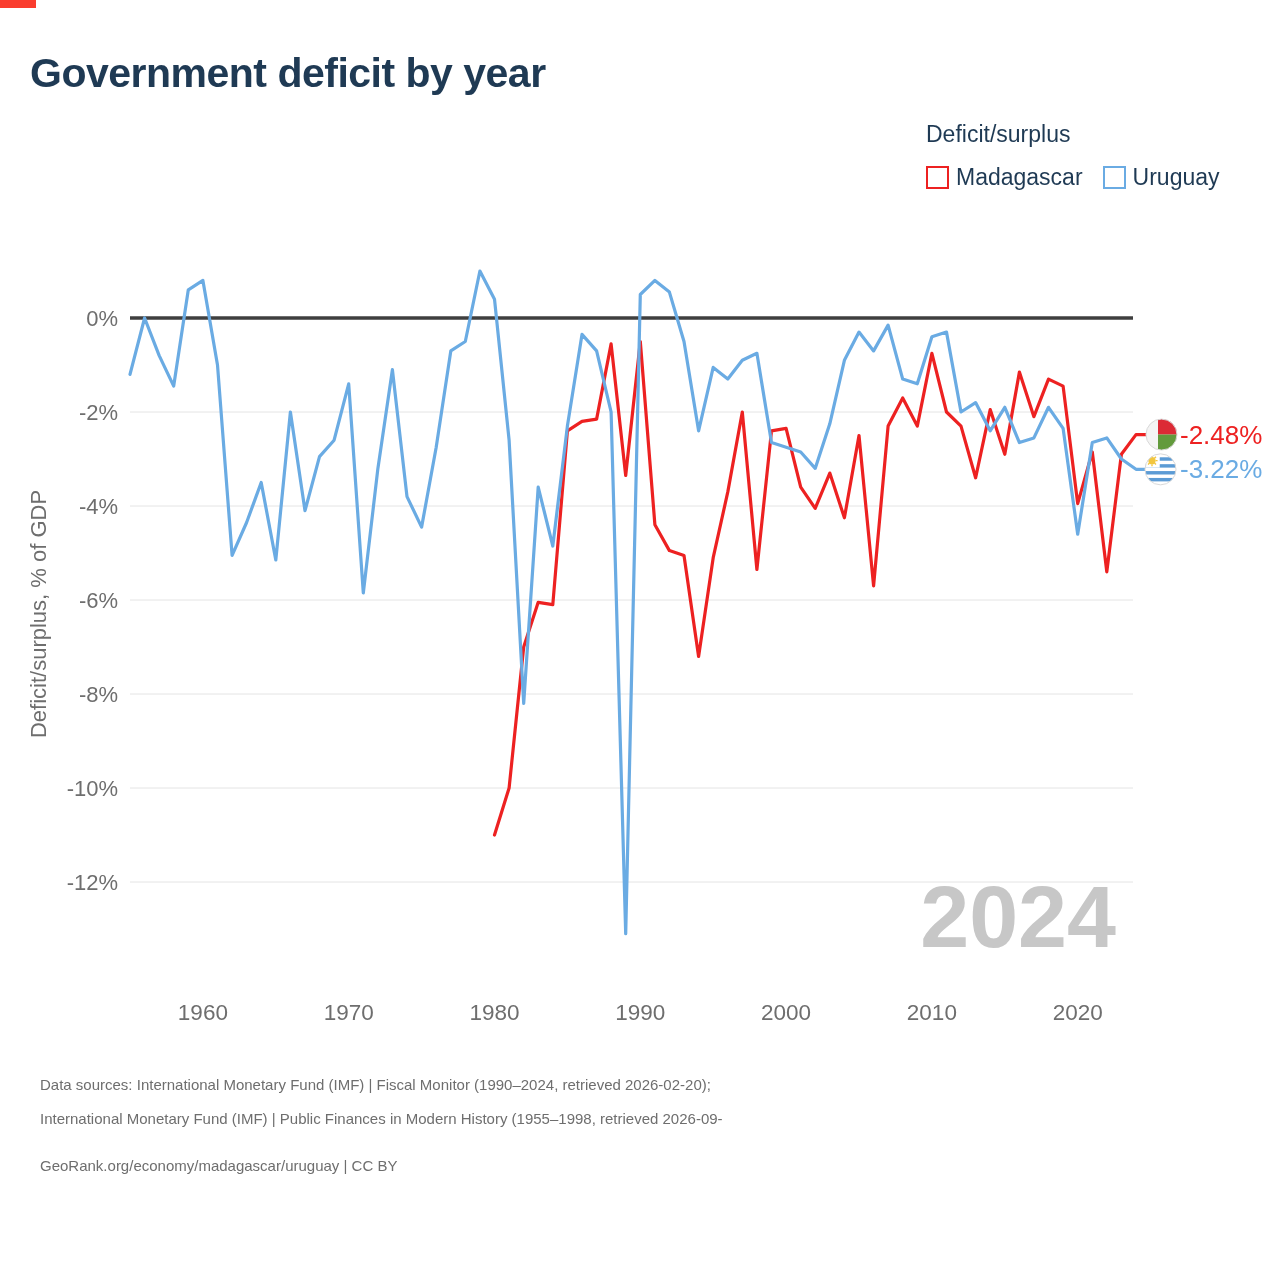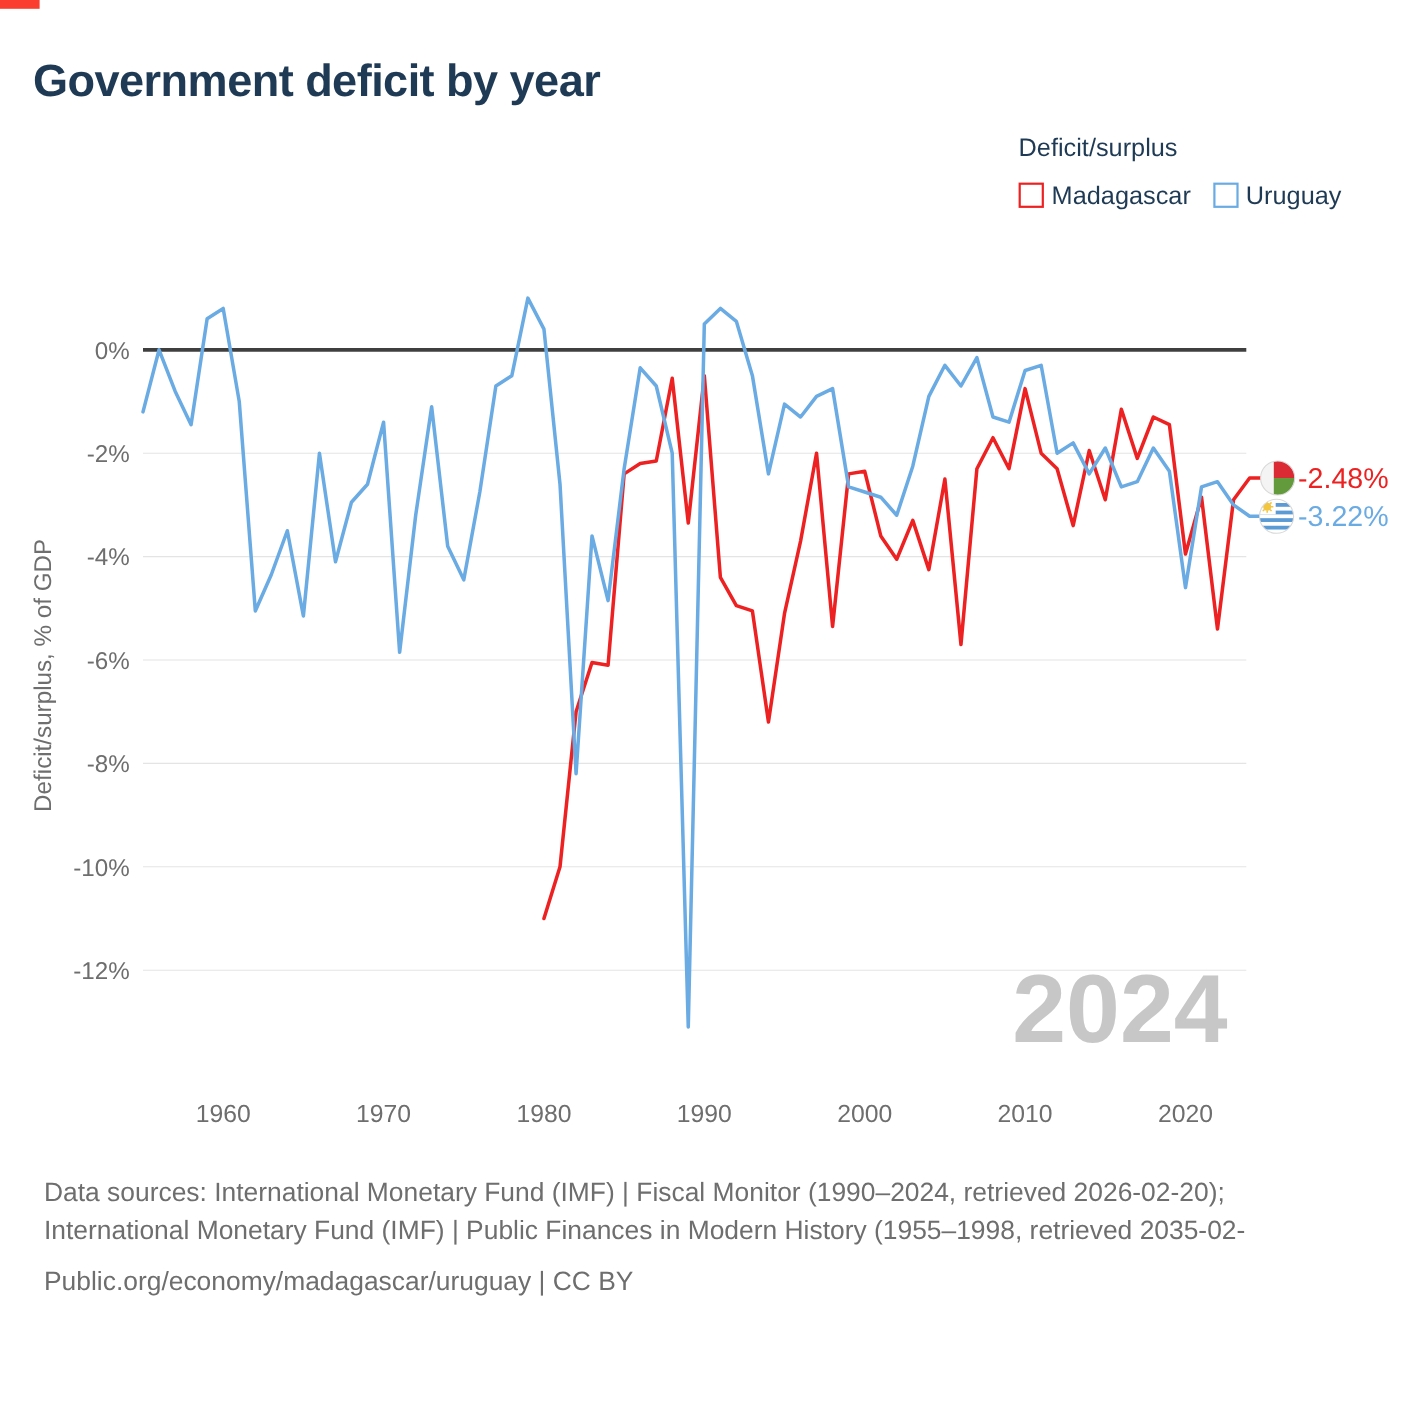--- a/index.html
+++ b/index.html
@@ -9,21 +9,21 @@
   #title{position:absolute;left:30px;top:50px;font-size:41px;font-weight:700;letter-spacing:-0.5px;}
   #legend{position:absolute;left:926px;top:121px;width:320px;}
   #legend-title{font-size:23px;margin-bottom:16px;}
   .legend-row{display:flex;align-items:center;}
   .legend-entry{display:flex;align-items:center;margin-right:20px;cursor:default;}
   .legend-entry:last-child{margin-right:0;}
   .swatch{width:23px;height:23px;background:#fff;margin-right:7px;box-sizing:border-box;}
   .legend-label{font-size:23px;}
   #chart-svg{position:absolute;left:0;top:0;}
   #footer{position:absolute;left:40px;top:1068px;width:1210px;color:#6e6e6e;
-          font-size:24px;line-height:34px;}
+          font-size:15px;line-height:34px;}
   #footer-credit{margin-top:13px;}
 </style>
 </head>
 <body>
 
 <div id="stage">
   <div id="topbar" style="background: rgb(250, 61, 46);"></div>
 
   <div id="title" style="color: rgb(31, 58, 84);">Government deficit by year</div>
 
@@ -104,16 +104,16 @@
         <line x1="1154.4748737341529" y1="458.1651262658471" x2="1155.9597979746447" y2="456.68020202535536" stroke="#f2c63e" stroke-width="1.4"></line>
         <circle cx="1152" cy="460.64000000000004" r="3.6" fill="#f2c63e"></circle>
       </g>
       <circle cx="1160.5" cy="469.34000000000003" r="15.5" fill="none" stroke="#d9d9d9" stroke-width="1"></circle>
       <text x="1180" y="443.56" fill="#ed2121" font-size="26" font-family="&quot;Liberation Sans&quot;, sans-serif">-2.48%</text>
       <text x="1180" y="478.34000000000003" fill="#6aabe3" font-size="26" font-family="&quot;Liberation Sans&quot;, sans-serif">-3.22%</text>
     </svg>
 
   <div id="footer">
     <div>Data sources: International Monetary Fund (IMF) | Fiscal Monitor (1990–2024, retrieved 2026-02-20);</div>
-    <div>International Monetary Fund (IMF) | Public Finances in Modern History (1955–1998, retrieved 2035-02-</div>
-    <div id="footer-credit">Public.org/economy/madagascar/uruguay | CC BY</div>
+    <div>International Monetary Fund (IMF) | Public Finances in Modern History (1955–1998, retrieved 2026-09-</div>
+    <div id="footer-credit">GeoRank.org/economy/madagascar/uruguay | CC BY</div>
   </div>
 </div>
 
 </body></html>

